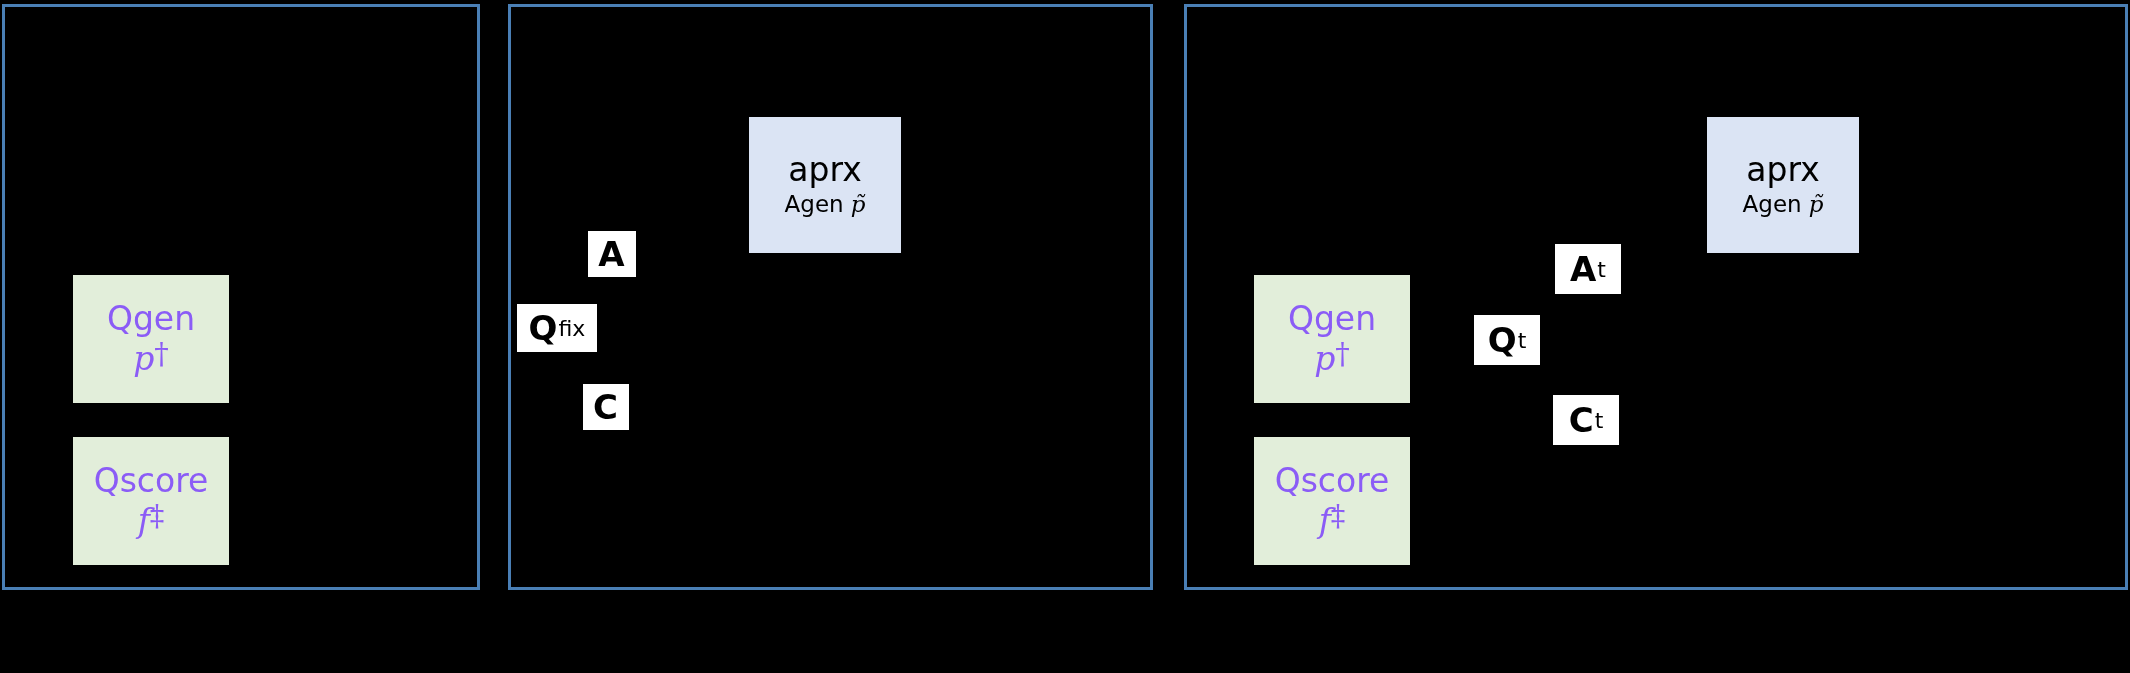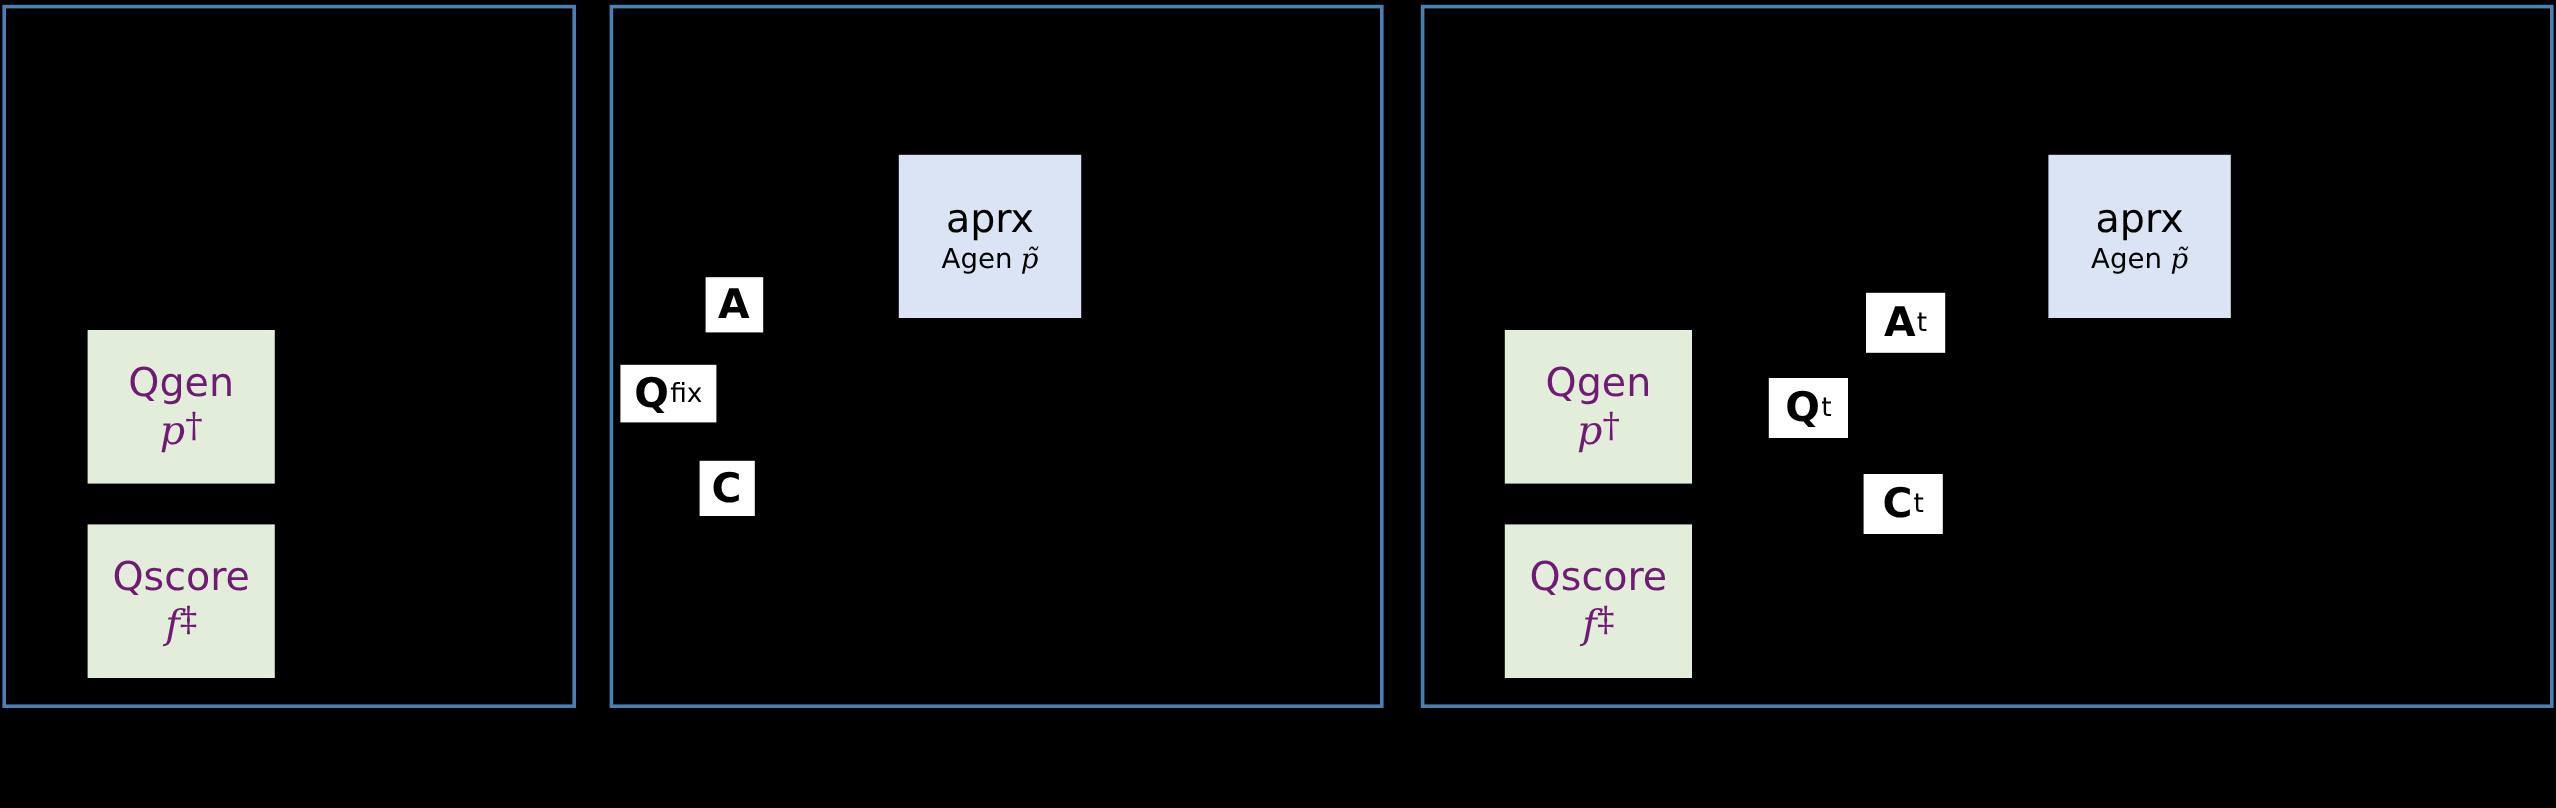--- a/index.html
+++ b/index.html
@@ -38,21 +38,21 @@
   
   .modbox {
     position: absolute;
     box-sizing: border-box;
     background: #e2eeda;
     display: flex;
     flex-direction: column;
     align-items: center;
     justify-content: center;
     line-height: 1.08;
-    color: #701a75;
+    color: #8b5cf6;
   }
   .modbox .ml1 {
     font-size: 33px;
     font-family: "DejaVu Sans", sans-serif;
     white-space: nowrap;
   }
   .modbox .ml2 {
     font-size: 33px;
     font-family: "DejaVu Serif", serif;
     font-style: italic;
@@ -69,21 +69,20 @@
   .aprxbox {
     position: absolute;
     box-sizing: border-box;
     background: #dbe4f4;
     display: flex;
     flex-direction: column;
     align-items: center;
     justify-content: center;
     line-height: 1.12;
     color: #000;
-    margin-top: 12px;
   }
   .aprxbox .al1 {
     font-size: 33px;
     font-family: "DejaVu Sans", sans-serif;
     white-space: nowrap;
   }
   .aprxbox .al2 {
     font-size: 23px;
     font-family: "DejaVu Sans", sans-serif;
     white-space: nowrap;

